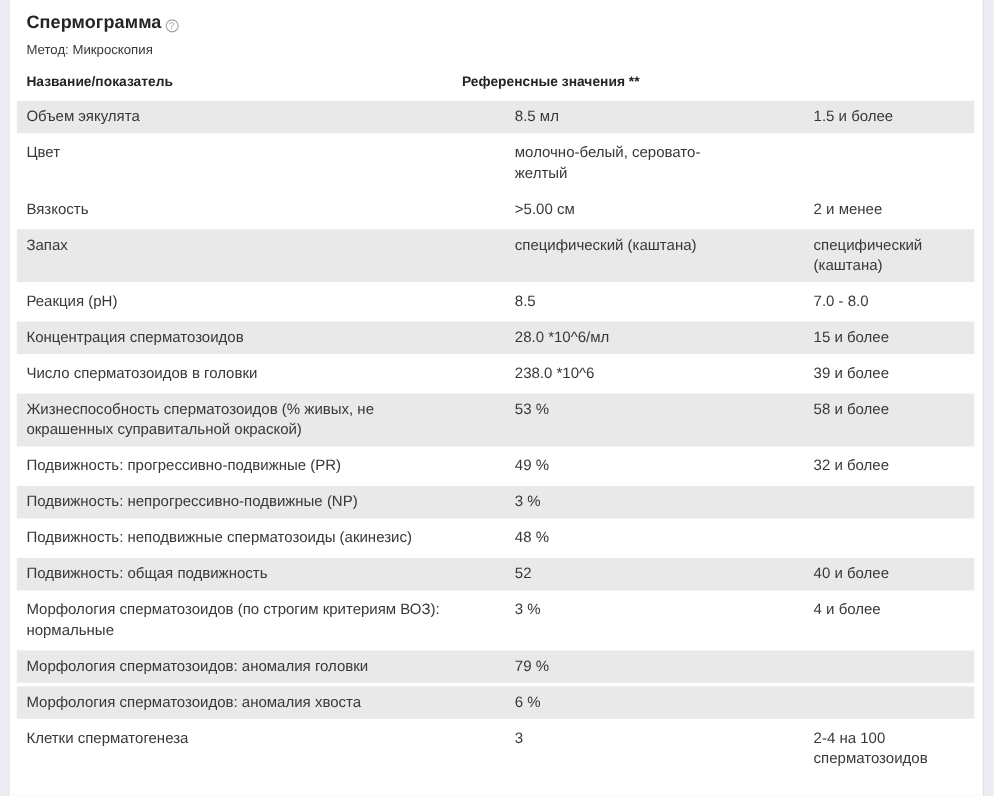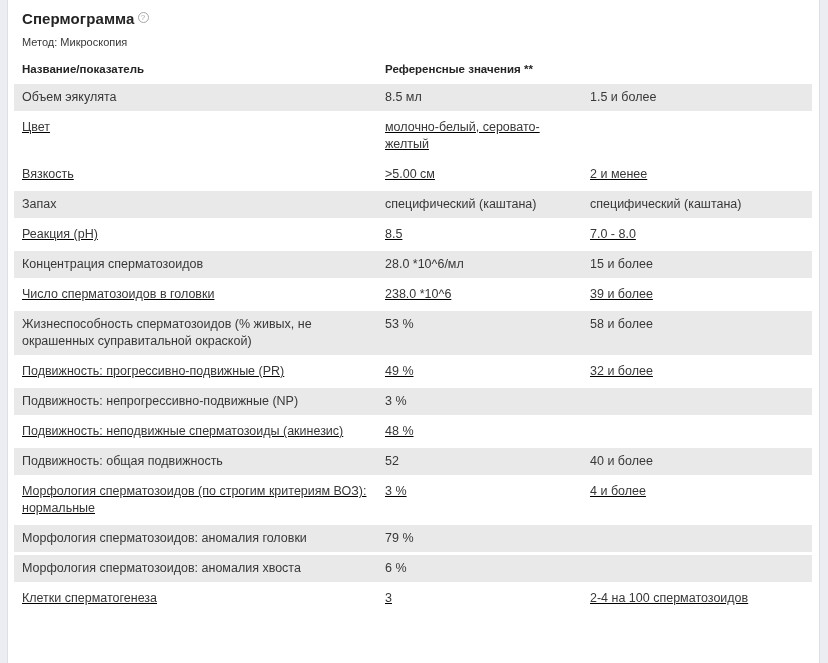--- a/index.html
+++ b/index.html
@@ -13,21 +13,21 @@
     position: absolute;
     top: 0; bottom: 0; left: 7px; right: 8px;
     background: var(--card, #ffffff);
     border-left: 1px solid var(--edge_border, #dcdfe4);
     border-right: 1px solid var(--edge_border, #dcdfe4);
     padding-top: 10px;
   }
   .title-row {
     padding-left: 14px;
     display: flex;
-    align-items: center;
+    align-items: flex-end;
   }
   .page-title {
     font-size: 15px;
     font-weight: bold;
     color: var(--heading, #1f1f1f);
     letter-spacing: 0.1px;
   }
   .help-icon {
     display: inline-block;
     width: 11px; height: 11px;
@@ -62,23 +62,24 @@
     font-size: 11.5px;
     font-weight: bold;
     color: var(--heading, #2d2d2d);
     padding-right: 8px;
   }
   .row {
     margin-bottom: 3px;
     padding-top: 5px;
     padding-bottom: 5px;
     min-height: 27px;
+    gap: 44px;
   }
   .row.shaded { background: var(--band, #e9e9e9); }
-  .row.plain  { background: var(--card, #ffffff); text-decoration: underline; }
+  .row.plain  { background: var(--card, #ffffff); }
   .cell {
     font-size: 12.5px;
     line-height: 17px;
     color: var(--text, #383838);
     padding-right: 10px;
   }
 </style>
 </head>
 <body>
 

